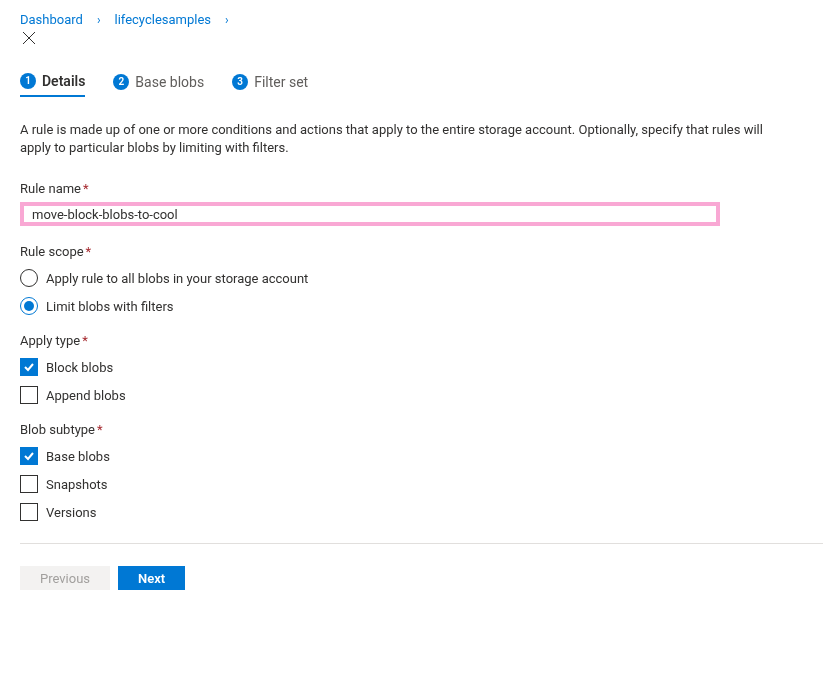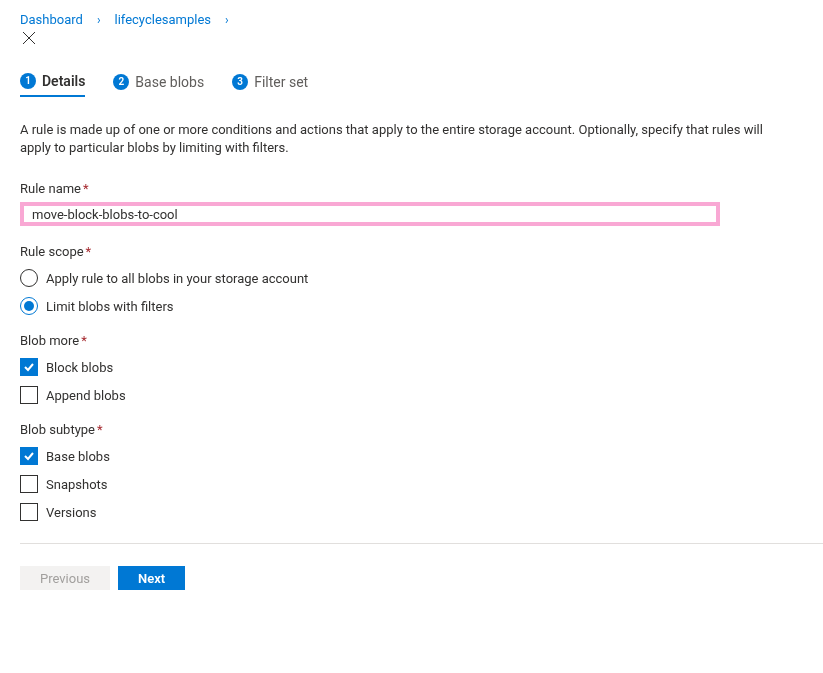--- a/index.html
+++ b/index.html
@@ -261,21 +261,21 @@
       <span class="radio checked">
           <span class="radio-dot"></span>
         </span>
       <span class="option-label">Limit blobs with filters</span>
     </div>
   </div>
 </div>
 
 <div class="field-group">
   <label class="field-label">
-    <span>Blob more</span><span class="required">*</span>
+    <span>Apply type</span><span class="required">*</span>
   </label>
   <div class="option-list">
     <div class="option-row">
       <span class="checkbox checked">
         <svg class="check-mark" viewBox="0 0 12 12" stroke="#fff" stroke-width="2" fill="none">
             <polyline points="2,6 5,9 10,3"></polyline>
           </svg>
       </span>
       <span class="option-label">Block blobs</span>
     </div>

